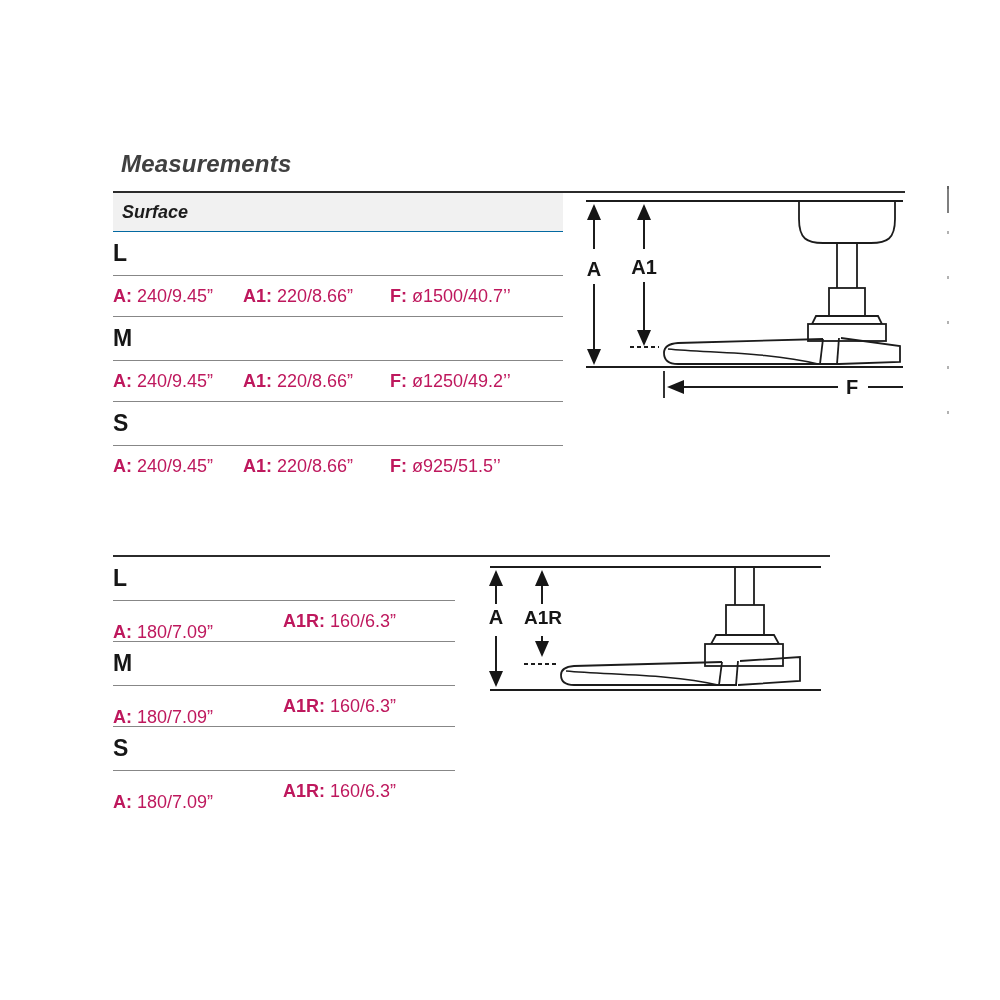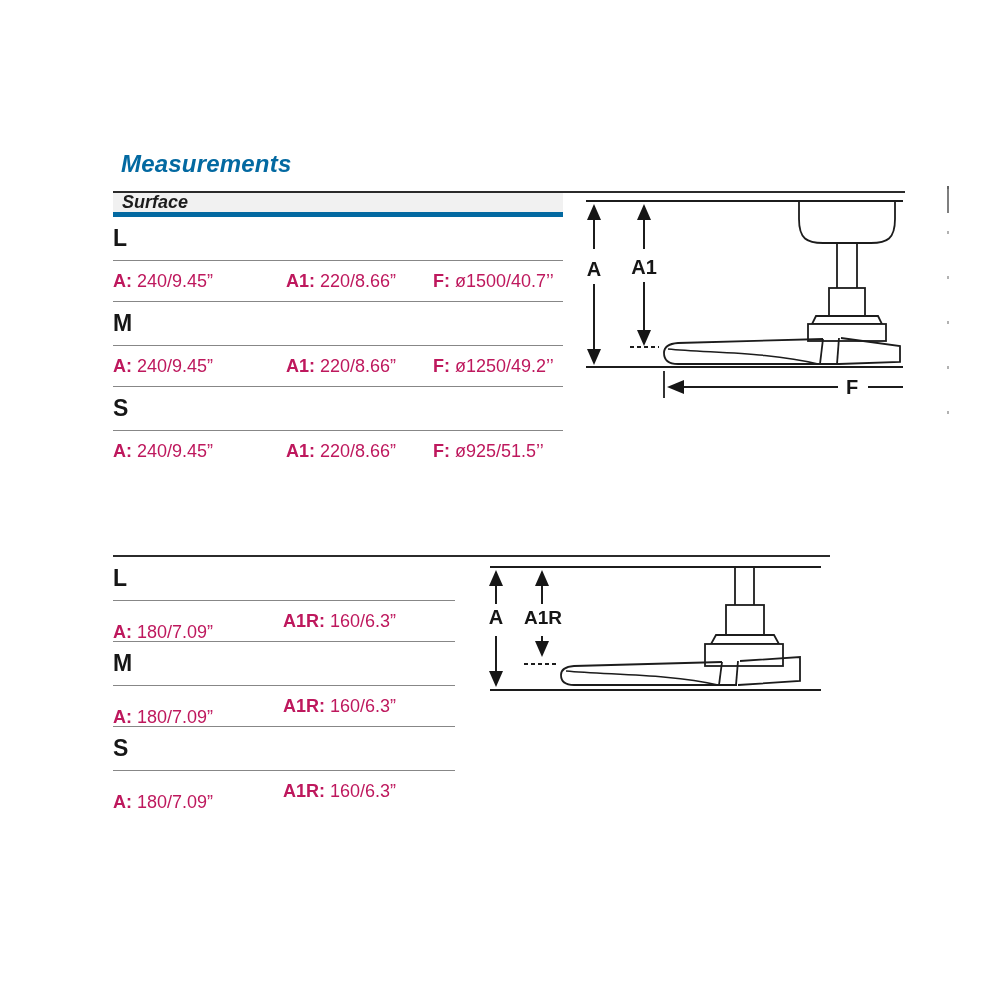--- a/index.html
+++ b/index.html
@@ -2,41 +2,41 @@
 <html><head>
 <meta charset="utf-8">
 <style>
   html,body{margin:0;padding:0;background:#fff;}
   body{width:1000px;height:1000px;position:relative;overflow:hidden;
        font-family:"Liberation Sans","DejaVu Sans",sans-serif;color:#1a1a1a;
        -webkit-font-smoothing:antialiased;}
   .page{position:absolute;inset:0;}
 
   .title{position:absolute;left:121px;top:150px;font-size:24px;font-weight:bold;
-         font-style:italic;letter-spacing:.2px;color:#0369a1;}
+         font-style:italic;letter-spacing:.2px;color:#404040;}
 
   .topline{position:absolute;height:2px;background:#2b2b2b;}
   .topline.surface{left:113px;top:191px;width:792px;}
   .topline.recessed{left:113px;top:555px;width:717px;}
 
   .spec-table{position:absolute;}
   .spec-table.surface{left:113px;top:193px;width:450px;}
   .spec-table.recessed{left:113px;top:557px;width:342px;}
 
-  .tbl-header{height:24px;display:flex;align-items:center;background:#f1f1f1;
-              border-bottom:5px solid #0369a1;font-size:18px;font-weight:bold;
+  .tbl-header{height:39px;display:flex;align-items:center;background:#f1f1f1;
+              border-bottom:1px solid #0369a1;font-size:18px;font-weight:bold;
               font-style:italic;padding-left:9px;box-sizing:border-box;color:#1c1c1c;}
   .size-row{height:43px;display:flex;align-items:center;border-bottom:1.5px solid #878787;
             font-size:23px;font-weight:bold;color:#161616;}
   .spec-row{height:40px;display:flex;align-items:center;border-bottom:1.5px solid #878787;
             font-size:18px;color:#be185d;white-space:nowrap;}
   .spec-row.last{border-bottom:none;}
   .spec{display:inline-block;}
   .surface .spec.c1{width:130px;}
-  .surface .spec.c2{width:147px;margin-left:43px;}
+  .surface .spec.c2{width:147px;}
   .recessed .spec.c1{width:170px;margin-top:23px;}
   .spec-k{font-weight:bold;}
   .spec-v{font-weight:normal;}
 
   .diagram{position:absolute;}
   .diagram.surface{left:583px;top:193px;}
   .diagram.recessed{left:481px;top:557px;}
   svg text{font-family:"Liberation Sans","DejaVu Sans",sans-serif;font-weight:bold;fill:#161616;}
 
   .edge-artifact{position:absolute;left:947px;top:186px;width:2px;height:232px;

